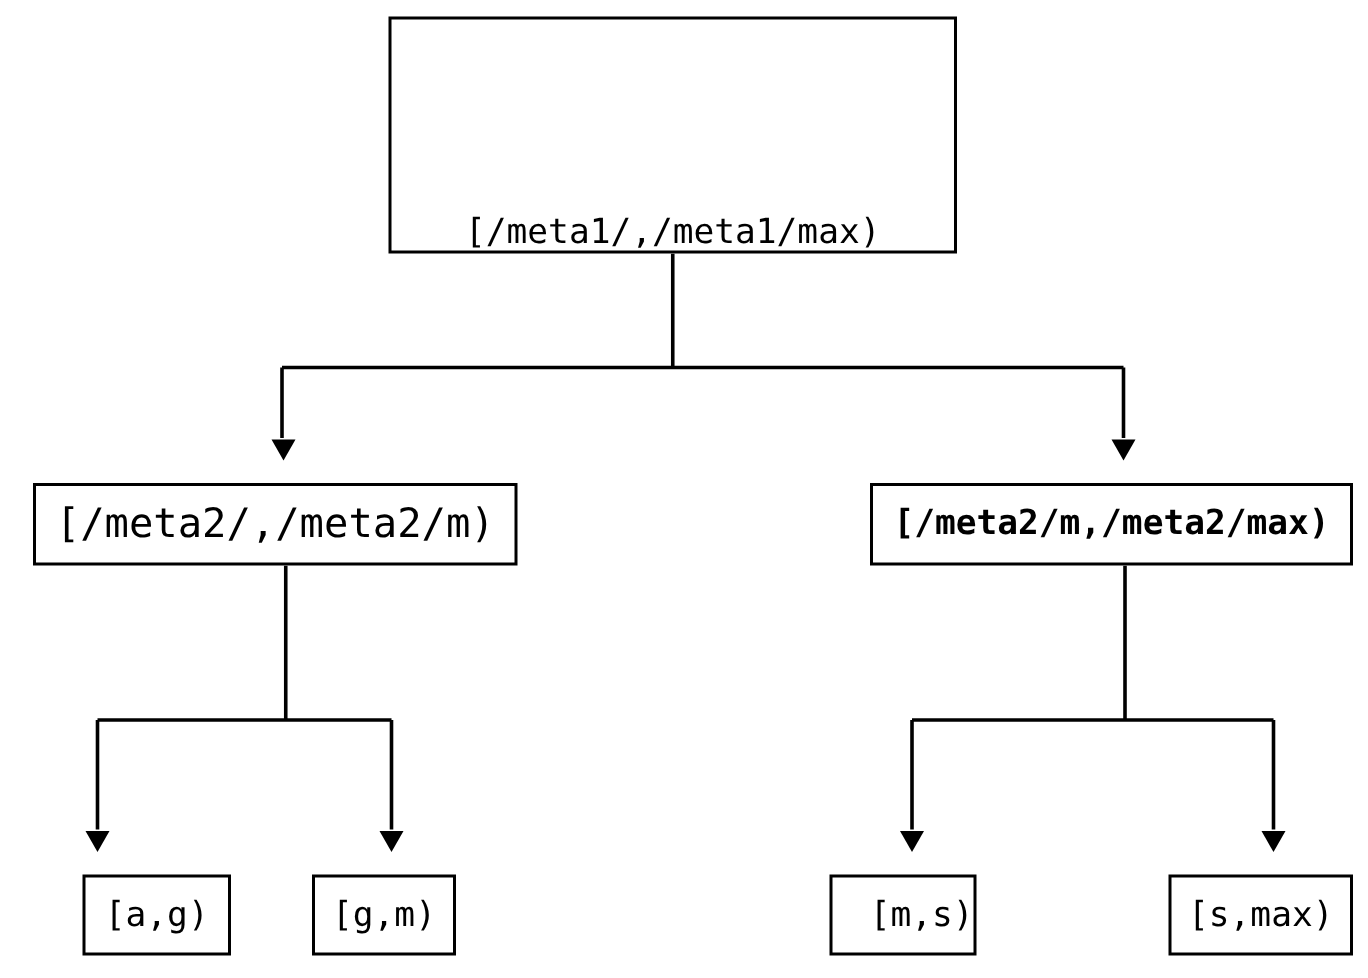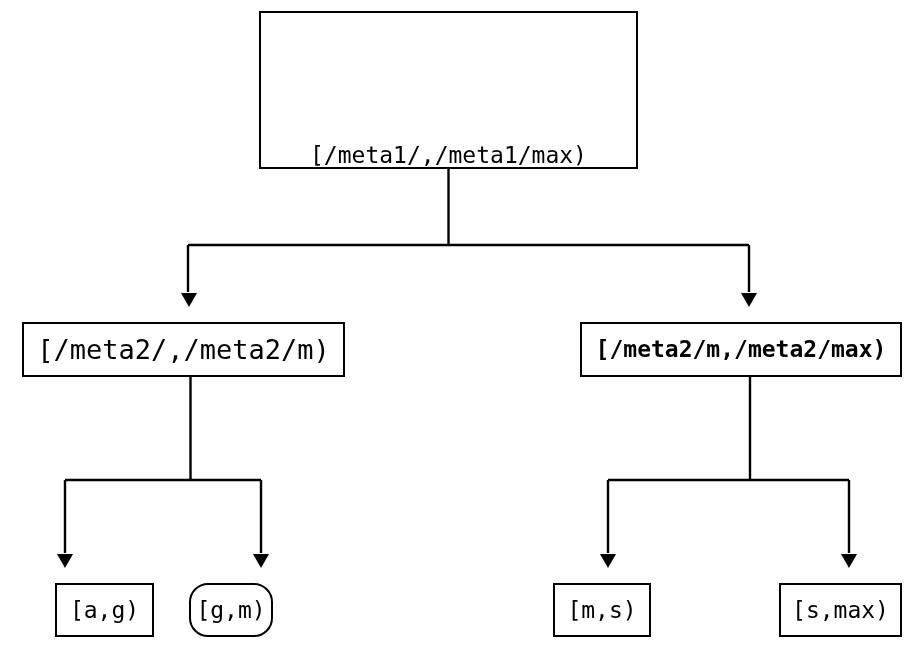--- a/index.html
+++ b/index.html
@@ -65,22 +65,22 @@
     height: 55px;
     font-size: 23px;
     font-weight: bold;
   }
   .node-leaf {
     height: 54px;
     font-size: 23px;
     top: 583px;
   }
   .node-leaf-1 { left: 7px;   width: 99px; margin-left: 48px; }
-  .node-leaf-2 { left: 189px; width: 84px; border-radius: 19px; }
-  .node-leaf-3 { left: 553px; width: 98px; }
+  .node-leaf-2 { left: 208px; width: 96px; }
+  .node-leaf-3 { left: 553px; width: 98px; justify-content: flex-end; }
   .node-leaf-4 { left: 779px; width: 123px; }
 </style>
 </head>
 <body>
 
 <div id="canvas">
 
   <svg class="tree-svg" viewBox="0 0 912 652" xmlns="http://www.w3.org/2000/svg">
     <defs>
       <marker id="arrow-down" viewBox="0 0 10 10" refX="5" refY="9" markerWidth="7" markerHeight="7" orient="auto-start-reverse" markerUnits="userSpaceOnUse">

